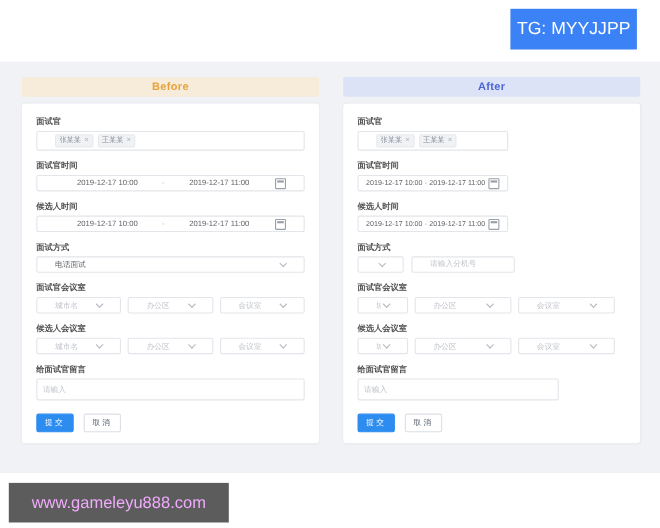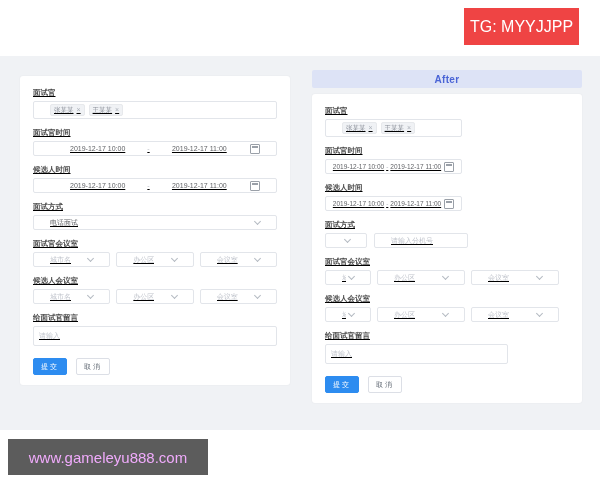--- a/index.html
+++ b/index.html
@@ -13,21 +13,21 @@
   .panel{position:absolute;width:270px;top:70px;}
   .panel-before{left:20px;}
   .panel-after{left:312px;}
   .band{height:18px;border-radius:2px;display:flex;align-items:center;justify-content:center;
         font-size:10px;font-weight:bold;letter-spacing:.3px;}
   .band-before{background:#f7ecd9;color:#e6a23c;}
   .band-after{background:#dde3f6;color:#4a64d6;}
   .card{margin-top:6px;background:#fff;border-radius:3px;padding:12px 13px 10px 13px;
         box-shadow:0 0 2px rgba(0,0,0,.06);}
 
-  .field{margin-bottom:9px;text-decoration:underline;}
+  .field{margin-bottom:9px;}
   .label{font-size:7.5px;font-weight:600;color:#4d4d4d;margin-bottom:4px;line-height:9px;}
 
   .control{border:1px solid #e2e5ea;border-radius:2px;background:#fff;height:15px;
            display:flex;align-items:center;font-size:7px;color:#606266;padding:0 16px;
            box-sizing:border-box;}
   .tagbox{height:18px;}
   .tag{background:#f0f2f5;border:1px solid #e7e9ec;border-radius:2px;padding:1px 3px;
        font-size:6.5px;color:#8a8f99;margin-right:4px;display:inline-flex;align-items:center;gap:3px;line-height:8px;}
   .tag-x{color:#aab0b9;cursor:pointer;font-size:7px;}
 
@@ -66,32 +66,35 @@
   .panel-after .method-row{display:flex;gap:7px;}
   .panel-after .w-method{width:42px;flex:none;}
   .panel-after .w-ext{width:94px;flex:none;}
   .panel-after .room-row{display:flex;gap:6px;}
   .panel-after .w-city{width:46px;flex:none;}
   .panel-after .w-office{width:88px;flex:none;}
   .panel-after .w-room{width:88px;flex:none;}
   .panel-after textarea.msg{width:183px;}
 
   
-  .tg-badge{position:absolute;top:8px;left:464px;width:115px;height:37px;background:#ef4444;
+  .tg-badge{position:absolute;top:8px;left:464px;width:115px;height:37px;background:#3b82f6;
             color:#fff;display:flex;align-items:center;justify-content:center;font-size:16px;}
   .site-badge{position:absolute;top:439px;left:8px;width:200px;height:36px;background:#5c5c5c;
               color:#f0abfc;display:flex;align-items:center;justify-content:center;font-size:15px;}
 </style>
 </head>
 <body>
 
 <div class="screen">
   <div class="gray-section"></div>
 
   <div class="panel panel-before">
+    <div class="band band-before">
+      <span>Before</span>
+    </div>
     <div class="card">
 
       <div class="field">
         <div class="label">面试官</div>
         <div class="control tagbox">
           <span class="tag">
             <span>张某某</span>
             <span class="tag-x">×</span>
           </span>
           <span class="tag">

